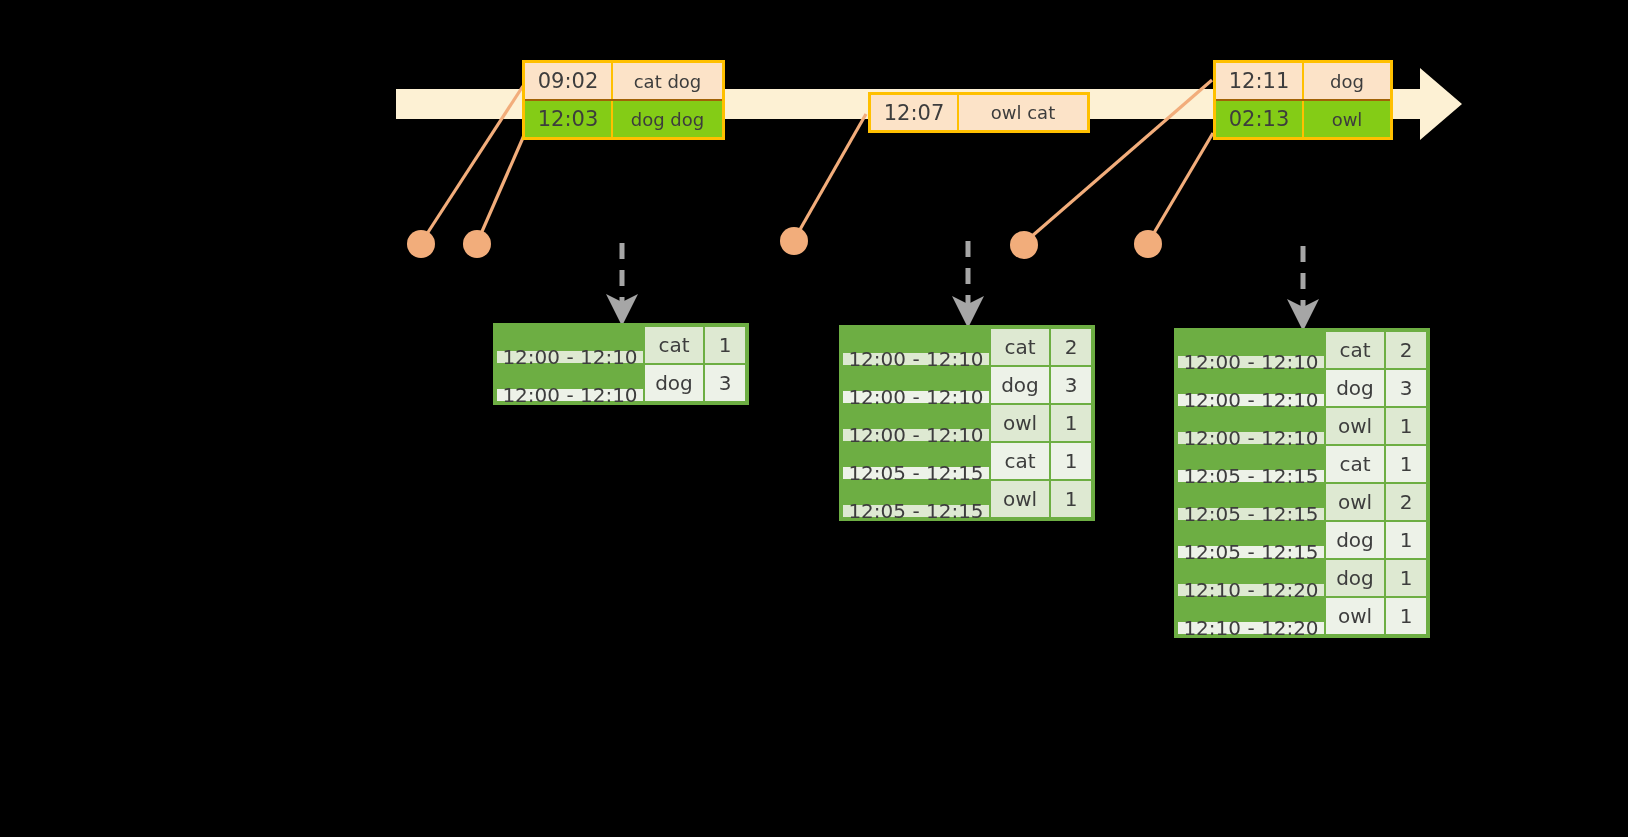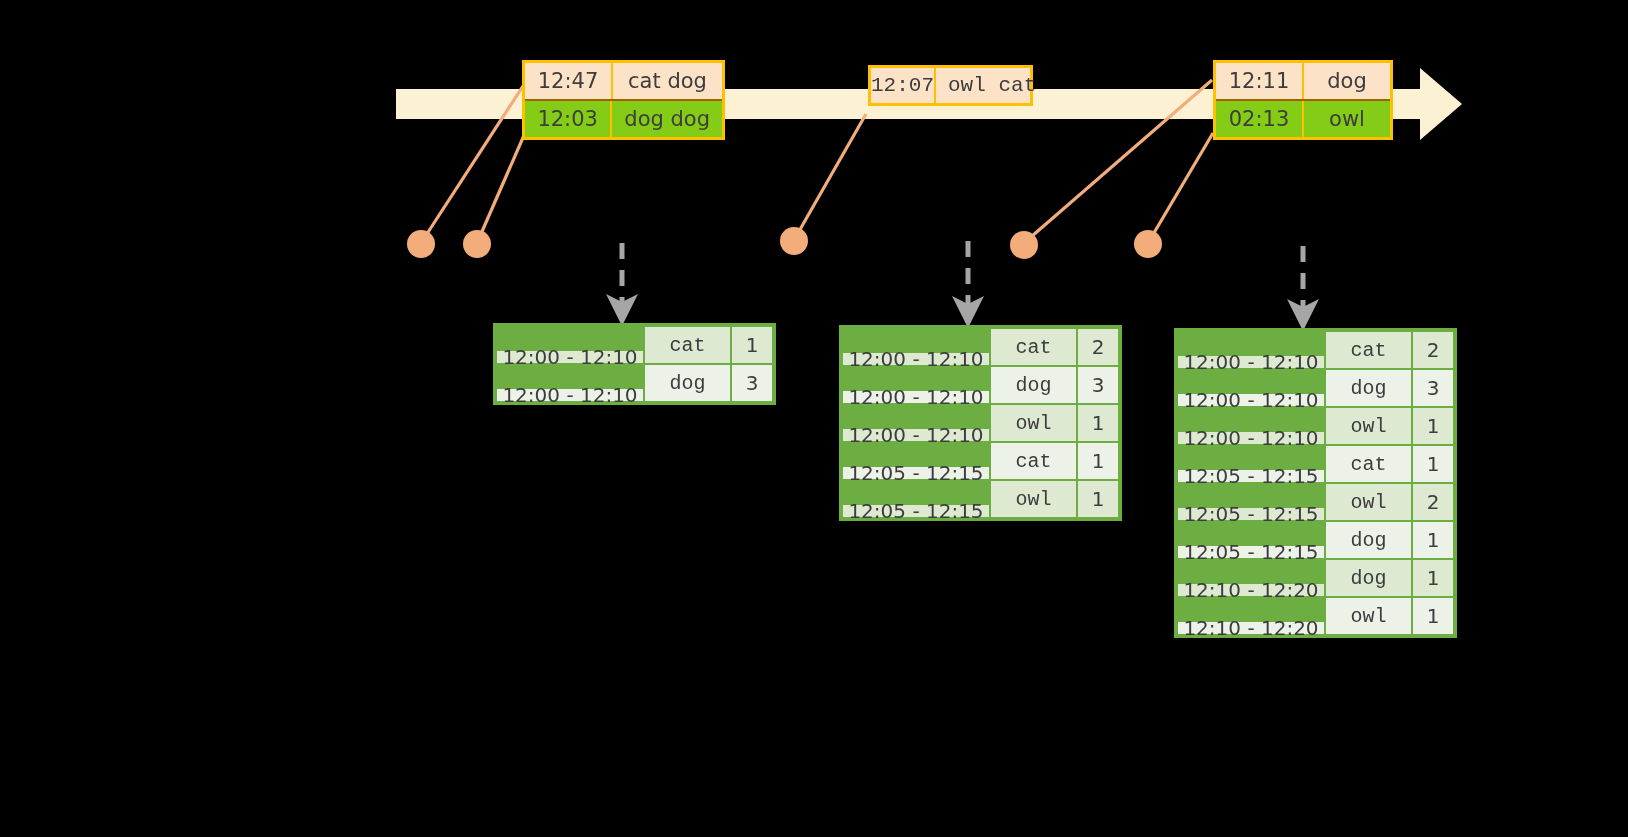--- a/index.html
+++ b/index.html
@@ -10,33 +10,33 @@
 
   
   .evt-box{position:absolute;border:3px solid #FFC000;box-sizing:border-box;
            display:flex;flex-direction:column;z-index:5;}
   .evt-row{display:flex;flex:1;}
   .evt-row.r0{background:#FCE3C8;}
   .evt-row.r1{background:#84cc16;border-top:2px solid #a16207;}
   .evt-time{width:86px;display:flex;align-items:center;justify-content:center;
             border-right:2px solid #FFC000;font-size:21px;color:#3d3d3d;}
   .evt-msg{flex:1;display:flex;align-items:center;justify-content:center;
-           font-size:21px;color:#3d3d3d;padding:0 12px;white-space:nowrap;}
+           font-size:18px;color:#3d3d3d;padding:0 12px;white-space:nowrap;}
 
   
   .gtable{position:absolute;border:3px solid #6DAE43;box-sizing:border-box;
           background:#6DAE43;z-index:4;}
   .grow{display:flex;height:38px;box-sizing:border-box;}
   .gcell{display:flex;align-items:center;justify-content:center;
          font-size:20px;color:#3d3d3d;box-sizing:border-box;
          margin:1px;white-space:nowrap;}
   .grow.shade .gcell{background:#DEE9D2;}
   .grow.light .gcell{background:#EDF2E8;}
   .c-win{width:146px;margin-top:25px;}
-  .c-key{width:85px;font-family:Liberation Mono, monospace;}
+  .c-key{width:58px;}
   .c-cnt{width:40px;}
 </style>
 </head>
 <body>
 
 <div id="stage">
 
   <svg class="layer" viewBox="0 0 1628 837" xmlns="http://www.w3.org/2000/svg">
     <defs>
       <marker id="dash-head" markerWidth="7" markerHeight="7" refX="3.2" refY="3.2" orient="auto" markerUnits="strokeWidth">
@@ -65,30 +65,30 @@
 
     <g stroke="#A6A6A6" stroke-width="5" stroke-dasharray="16 11" fill="none" marker-end="url(#dash-head)">
       <line x1="622" y1="243" x2="622" y2="310"></line>
       <line x1="968" y1="241" x2="968" y2="312"></line>
       <line x1="1303" y1="246" x2="1303" y2="315"></line>
     </g>
   </svg>
 
   <div class="evt-box" style="left:522px;top:60px;width:203px;height:80px;">
     <div class="evt-row r0">
-      <div class="evt-time">12:47</div>
+      <div class="evt-time">09:02</div>
       <div class="evt-msg">cat dog</div>
     </div>
     <div class="evt-row r1">
       <div class="evt-time">12:03</div>
       <div class="evt-msg">dog dog</div>
     </div>
   </div>
 
-  <div class="evt-box" style="left:868px;top:65px;width:165px;height:41px;font-family:Liberation Mono, monospace;">
+  <div class="evt-box" style="left:868px;top:92px;width:222px;height:41px;">
     <div class="evt-row r0">
       <div class="evt-time">12:07</div>
       <div class="evt-msg">owl cat</div>
     </div>
   </div>
 
   <div class="evt-box" style="left:1213px;top:60px;width:180px;height:80px;">
     <div class="evt-row r0">
       <div class="evt-time">12:11</div>
       <div class="evt-msg">dog</div>

